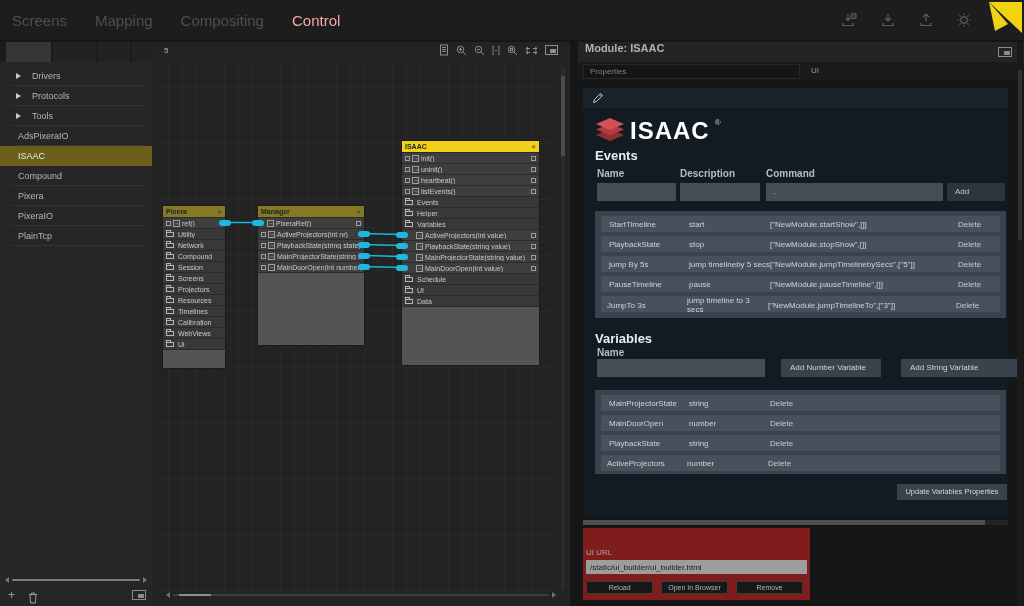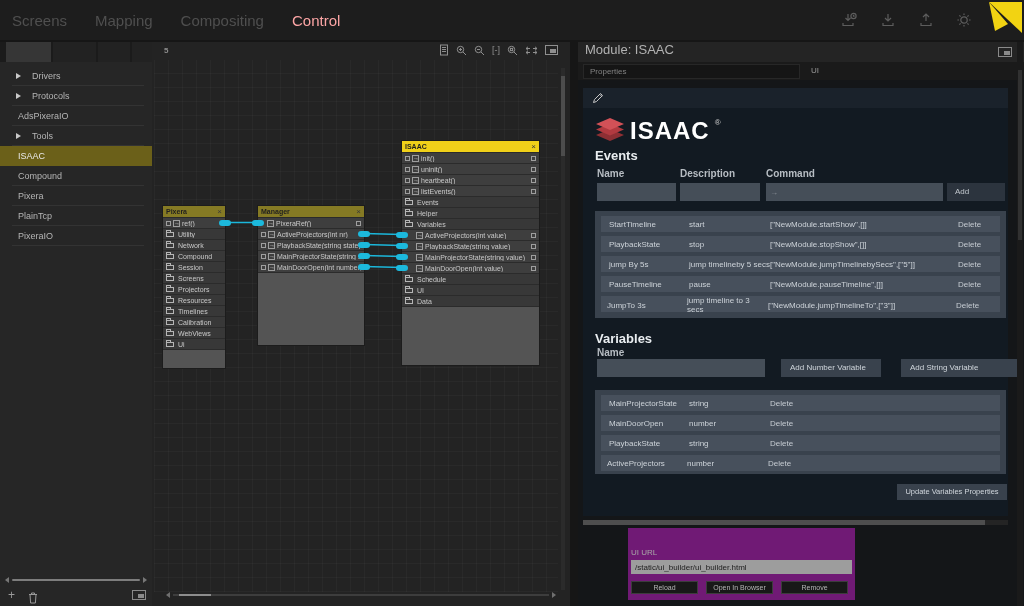--- a/index.html
+++ b/index.html
@@ -73,21 +73,21 @@
   .cv-vscroll i { position:absolute; left:0; top:8px; width:4px; height:80px; background:#4c4c4c; }
   .cv-hscroll { position:absolute; left:14px; right:14px; bottom:7px; height:8px; display:flex; align-items:center; gap:3px; }
   .cv-hscroll .arrow-l { width:0;height:0;border-right:4px solid #6f6f6f;border-top:3px solid transparent;border-bottom:3px solid transparent; }
   .cv-hscroll .arrow-r { width:0;height:0;border-left:4px solid #6f6f6f;border-top:3px solid transparent;border-bottom:3px solid transparent; }
   .cv-hscroll .track { flex:1; height:2px; background:#3d3d3d; position:relative; }
   .cv-hscroll .thumb { position:absolute; left:6px; top:0; width:32px; height:2px; background:#8d8d8d; }
 
   
   .rpanel { position:absolute; left:578px; top:42px; right:0; bottom:0; background:#141618; }
   .rp-header { position:absolute; left:0; top:0; right:0; height:20px; background:#242424; }
-  .rp-title { position:absolute; left:7px; top:0; font-size:13px; font-weight:normal; color:#b2b2b2; }
+  .rp-title { position:absolute; left:7px; top:0; font-size:11px; font-weight:bold; color:#b2b2b2; }
   .rp-header .panel-ico { top:5px; right:12px; position:absolute; }
   .rp-tabs { position:absolute; left:0; top:20px; right:0; height:18px; background:#1a1a1a; }
   .rp-tab-props { position:absolute; left:5px; top:2px; width:217px; height:15px; background:#151515; border:1px solid #272727; font-size:8px; color:#828282; line-height:14px; padding-left:6px; }
   .rp-tab-ui { position:absolute; left:227px; top:2px; width:210px; height:15px; font-size:8px; color:#9a9a9a; line-height:14px; padding-left:6px; }
 
   .card { position:absolute; left:5px; top:46px; width:425px; height:428px; background:#121a22; }
   .pencil-row { position:absolute; left:0; top:0; right:0; height:20px; background:#1a222b; }
   .pencil-row svg { position:absolute; left:8px; top:3px; }
   .isaac-logo { position:absolute; left:12px; top:28px; height:30px; display:flex; align-items:center; gap:5px; }
   .isaac-word { font-size:24px; font-weight:bold; color:#fff; letter-spacing:1px; }
@@ -105,21 +105,21 @@
   .drow:last-child { margin-bottom:9px;padding-left:6px; }
   .ev-grid { grid-template-columns:80px 81px 188px auto; }
   .vr-grid { grid-template-columns:80px 81px auto; }
   .del { color:#c6ccd2; }
 
   .upd-btn { position:absolute; left:314px; top:396px; width:110px; height:16px; background:#39424d; color:#d0d6dc; font-size:7.5px; line-height:16px; text-align:center; }
 
   .rp-hscroll { position:absolute; left:5px; top:478px; width:425px; height:5px; background:#242424; }
   .rp-hscroll i { position:absolute; left:0; top:0; height:5px; width:402px; background:#4e4e4e; }
 
-  .urlpanel { position:absolute; left:5px; top:486px; width:227px; height:72px; background:#701a75;margin-left:45px; }
+  .urlpanel { position:absolute; left:5px; top:486px; width:227px; height:72px; background:#7f1d1d; }
   .url-label { position:absolute; left:3px; top:20px; font-size:8px; color:#a8a8a8; }
   .url-input { position:absolute; left:3px; top:32px; width:221px; height:14px; background:#9d9d9d; border:none; color:#1d1d1d; font-size:8px; padding:0 4px; font-family:"Liberation Sans",sans-serif; }
   .url-btn { position:absolute; top:53px; height:13px; background:#181818; border:1px solid #3c3c3c; color:#b5b5b5; font-size:7px; line-height:11px; text-align:center; }
 
   .rp-vscroll { position:absolute; right:1px; top:0; bottom:0; width:6px; background:#1a1a1a; }
   .rp-vscroll i { position:absolute; left:1px; top:28px; width:4px; height:170px; background:#313131; }
 </style>
 </head>
 <body>
 
@@ -171,27 +171,27 @@
   <div class="sidebar">
     <div class="side-tabs">
       <span class="side-tab active">Library</span>
       <span class="side-tab">Project</span>
       <span class="side-tab">Live</span>
       <span class="side-tab clip">Timeline</span>
     </div>
     <div class="tree">
       <div class="titem group"><span class="tri"></span><span>Drivers</span><span class="sep"></span></div>
       <div class="titem group"><span class="tri"></span><span>Protocols</span><span class="sep"></span></div>
+      <div class="titem group"><span class="tri"></span><span>Tools</span><span class="sep"></span></div>
       <div class="titem"><span>AdsPixeraIO</span><span class="sep"></span></div>
-      <div class="titem group"><span class="tri"></span><span>Tools</span><span class="sep"></span></div>
       <div class="titem selected"><span>ISAAC</span></div>
       <div class="titem"><span>Compound</span><span class="sep"></span></div>
       <div class="titem"><span>Pixera</span><span class="sep"></span></div>
+      <div class="titem"><span>PixeraIO</span><span class="sep"></span></div>
       <div class="titem"><span>PlainTcp</span><span class="sep"></span></div>
-      <div class="titem"><span>PixeraIO</span><span class="sep"></span></div>
     </div>
     <div class="sb-hscroll">
       <span class="arrow-l"></span>
       <span class="track"></span>
       <span class="arrow-r"></span>
     </div>
     <div class="sb-tools">
       <span class="plus-ico">+</span>
       <span class="trash-ico">
         <svg width="10" height="12" viewBox="0 0 10 12" fill="none" stroke="#9a9a9a" stroke-width="1">

